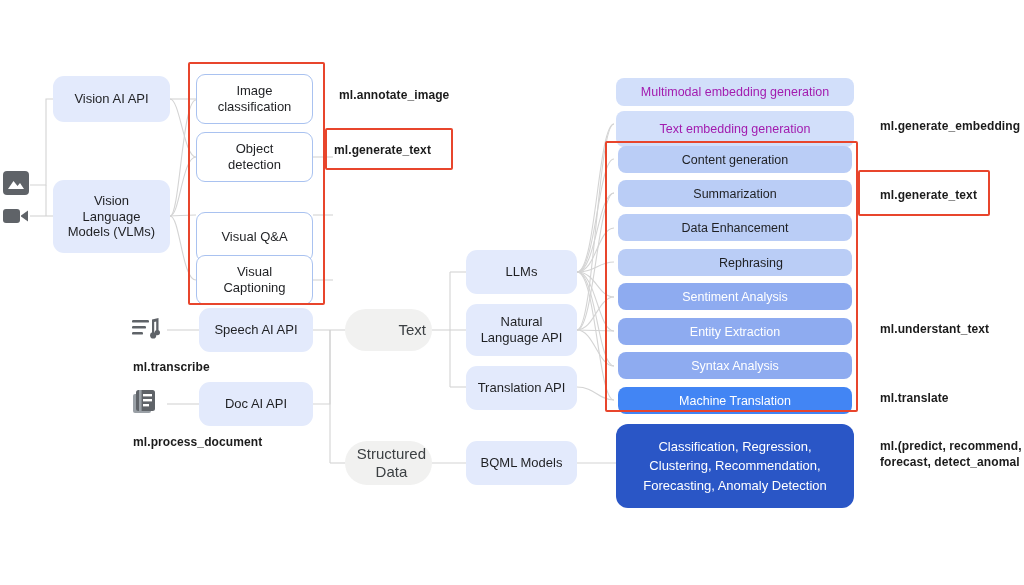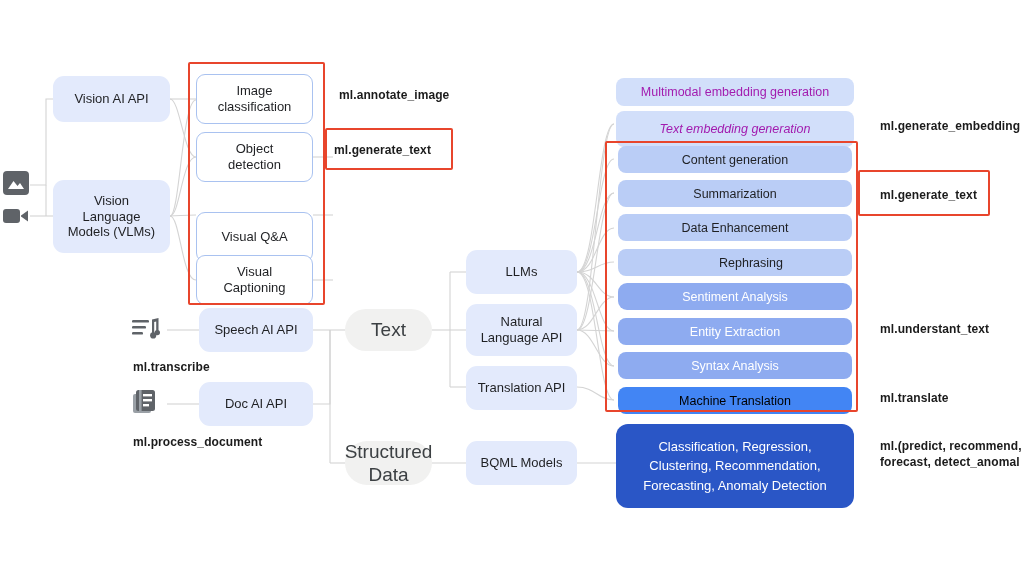--- a/index.html
+++ b/index.html
@@ -22,32 +22,32 @@
     position:absolute;z-index:3;box-sizing:border-box;
     display:flex;align-items:center;justify-content:center;
     text-align:center;line-height:1.22;
     border-radius:9px;
   }
   .node span{display:block;padding:0 6px;}
 
   
   .n-lav{background:#e3eafc;color:#1f2023;font-size:13px;border-radius:11px;}
   
-  .n-grey{background:#f1f1f0;color:#3c4043;font-size:19px;border-radius:26px;}
+  .n-grey{background:#f1f1f0;color:#3c4043;font-size:15px;border-radius:26px;justify-content:flex-end;}
   
   .n-white{background:#ffffff;border:1.3px solid #a9c2f0;color:#1f2023;font-size:13px;border-radius:9px;}
 
   
   .bar{position:absolute;z-index:3;box-sizing:border-box;display:flex;
        align-items:center;justify-content:center;border-radius:8px;
        font-size:12.5px;text-align:center;}
   .b-0{background:#d2dffa;color:#a21caf;}
   .b-1{background:#bacdf6;color:#1f2023;}
   .b-2{background:#8eabf0;color:#ffffff;}
-  .b-3{background:#4285f4;color:#000000;}
+  .b-3{background:#4285f4;color:#ffffff;}
   .b-4{background:#2a56c6;color:#ffffff;font-size:13px;line-height:1.5;border-radius:12px;}
 
   
   .redbox{position:absolute;z-index:4;box-sizing:border-box;
           border:2.2px solid #e8452c;border-radius:2px;background:transparent;
           pointer-events:none;}
 
   
   .mlabel{position:absolute;z-index:5;font-size:12px;font-weight:bold;
           color:#1b1b1b;letter-spacing:.1px;white-space:pre;line-height:1.35;}
@@ -193,36 +193,36 @@
   <div class="node n-lav" style="left:466px;top:366px;width:111px;height:44px;">
     <span>Translation API</span>
   </div>
   <div class="node n-lav" style="left:466px;top:441px;width:111px;height:44px;">
     <span>BQML Models</span>
   </div>
 
   <div class="bar b-0" style="left:616px;top:78px;width:238px;height:28px;">
     <span>Multimodal embedding generation</span>
   </div>
-  <div class="bar b-0" style="left:616px;top:111px;width:238px;height:36px;font-style:italic;">
+  <div class="bar b-0" style="left:616px;top:111px;width:238px;height:36px;">
     <span>Text embedding generation</span>
   </div>
   <div class="bar b-1" style="left:618px;top:146px;width:234px;height:27px;">
     <span>Content generation</span>
   </div>
   <div class="bar b-1" style="left:618px;top:180px;width:234px;height:27px;">
     <span>Summarization</span>
   </div>
   <div class="bar b-1" style="left:618px;top:214px;width:234px;height:27px;">
     <span>Data Enhancement</span>
   </div>
   <div class="bar b-1" style="left:618px;top:249px;width:234px;height:27px;padding-left:32px;">
     <span>Rephrasing</span>
   </div>
-  <div class="bar b-2" style="left:618px;top:283px;width:234px;height:27px;border-radius:9px;">
+  <div class="bar b-2" style="left:618px;top:283px;width:234px;height:27px;">
     <span>Sentiment Analysis</span>
   </div>
   <div class="bar b-2" style="left:618px;top:318px;width:234px;height:27px;">
     <span>Entity Extraction</span>
   </div>
   <div class="bar b-2" style="left:618px;top:352px;width:234px;height:27px;">
     <span>Syntax Analysis</span>
   </div>
   <div class="bar b-3" style="left:618px;top:387px;width:234px;height:27px;">
     <span>Machine Translation</span>

